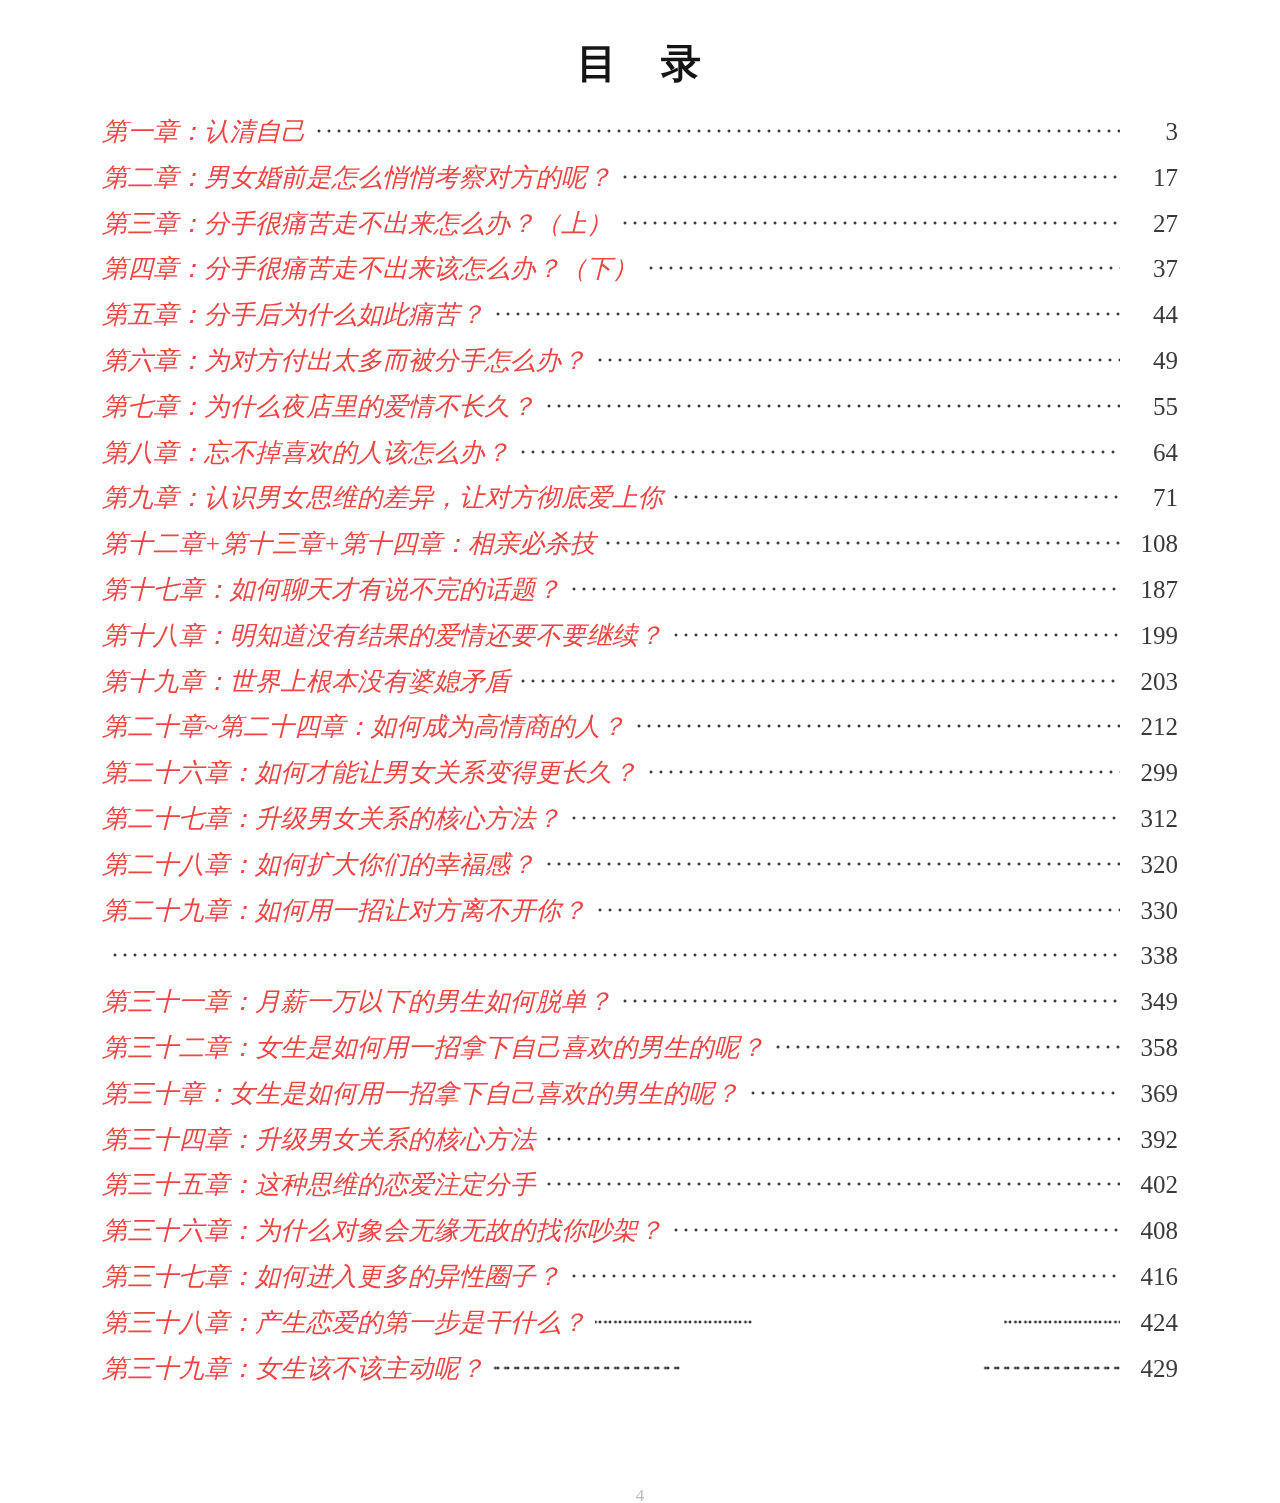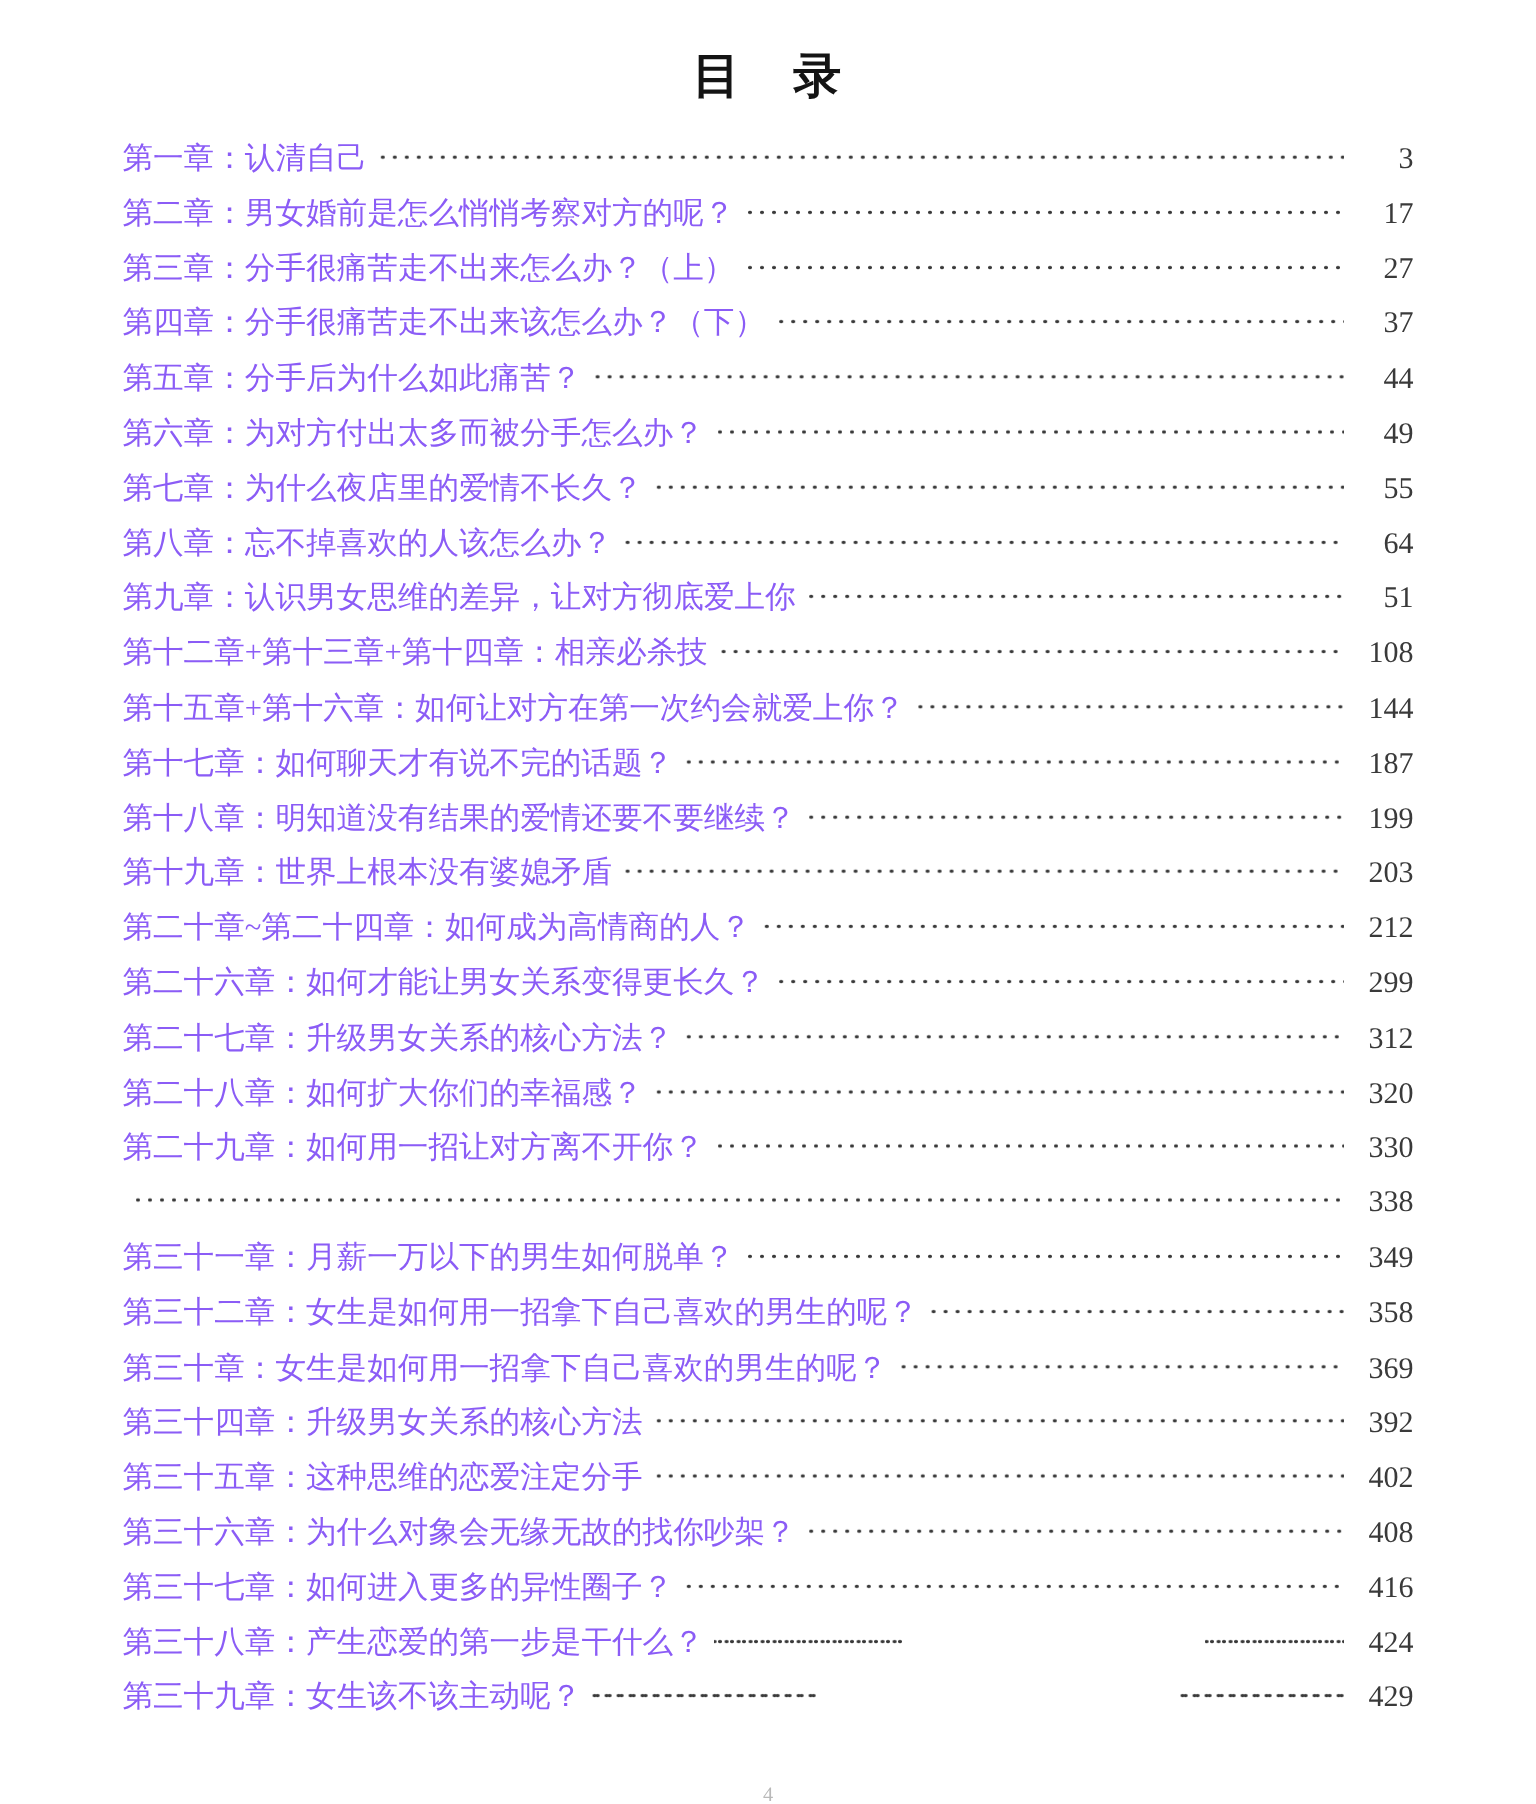--- a/index.html
+++ b/index.html
@@ -49,24 +49,25 @@
     display: flex;
     align-items: baseline;
     height: 45.8px;
     line-height: 45.8px;
     white-space: nowrap;
     overflow: hidden;
   }
 
   .toc-label {
     font-size: 25.5px;
-    color: #8b5cf6;
+    color: #ef4444;
     flex: 0 0 auto;
     letter-spacing: 0px;
     font-weight: 500;
+    font-style: italic;
   }
 
   .toc-leader {
     flex: 1 1 auto;
     position: relative;
     height: 1em;
     margin: 0 6px 0 8px;
     overflow: hidden;
   }
   .toc-leader::after {
@@ -167,31 +168,26 @@
         <span class="toc-page">55</span>
       </li>
       <li class="toc-row">
         <span class="toc-label">第八章：忘不掉喜欢的人该怎么办？</span>
         <span class="toc-leader"></span>
         <span class="toc-page">64</span>
       </li>
       <li class="toc-row">
         <span class="toc-label">第九章：认识男女思维的差异，让对方彻底爱上你</span>
         <span class="toc-leader"></span>
-        <span class="toc-page">51</span>
+        <span class="toc-page">71</span>
       </li>
       <li class="toc-row">
         <span class="toc-label">第十二章+第十三章+第十四章：相亲必杀技</span>
         <span class="toc-leader"></span>
         <span class="toc-page">108</span>
-      </li>
-      <li class="toc-row">
-        <span class="toc-label">第十五章+第十六章：如何让对方在第一次约会就爱上你？</span>
-        <span class="toc-leader"></span>
-        <span class="toc-page">144</span>
       </li>
       <li class="toc-row">
         <span class="toc-label">第十七章：如何聊天才有说不完的话题？</span>
         <span class="toc-leader"></span>
         <span class="toc-page">187</span>
       </li>
       <li class="toc-row">
         <span class="toc-label">第十八章：明知道没有结果的爱情还要不要继续？</span>
         <span class="toc-leader"></span>
         <span class="toc-page">199</span>

